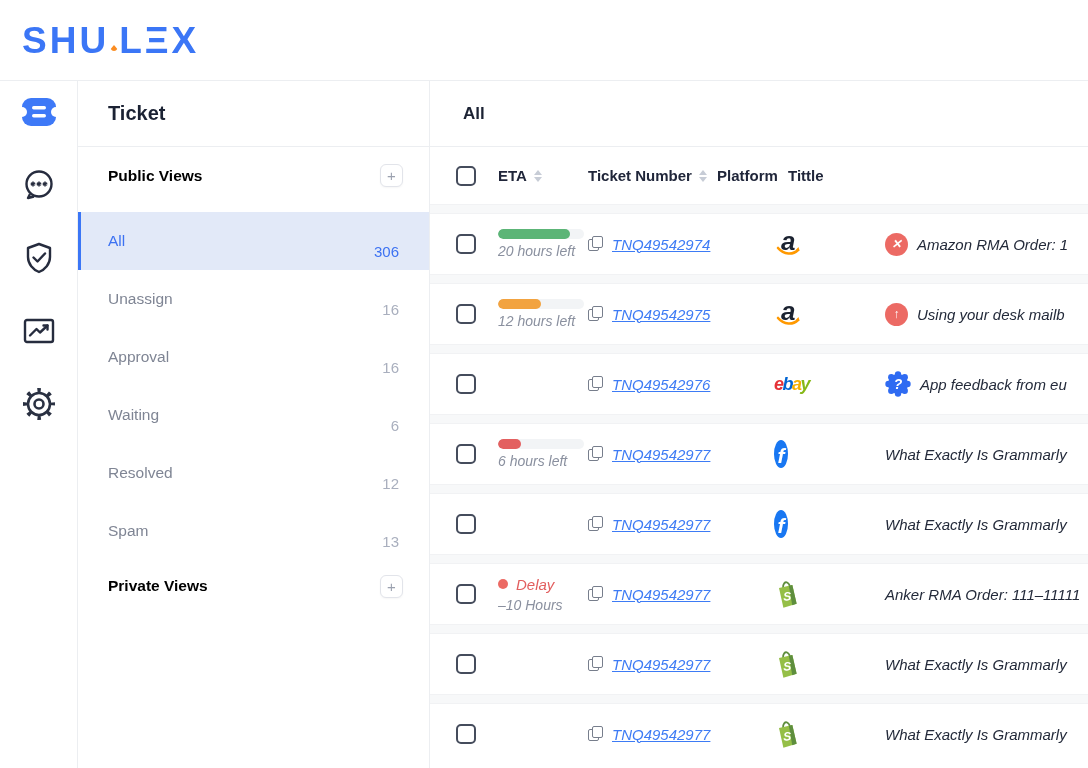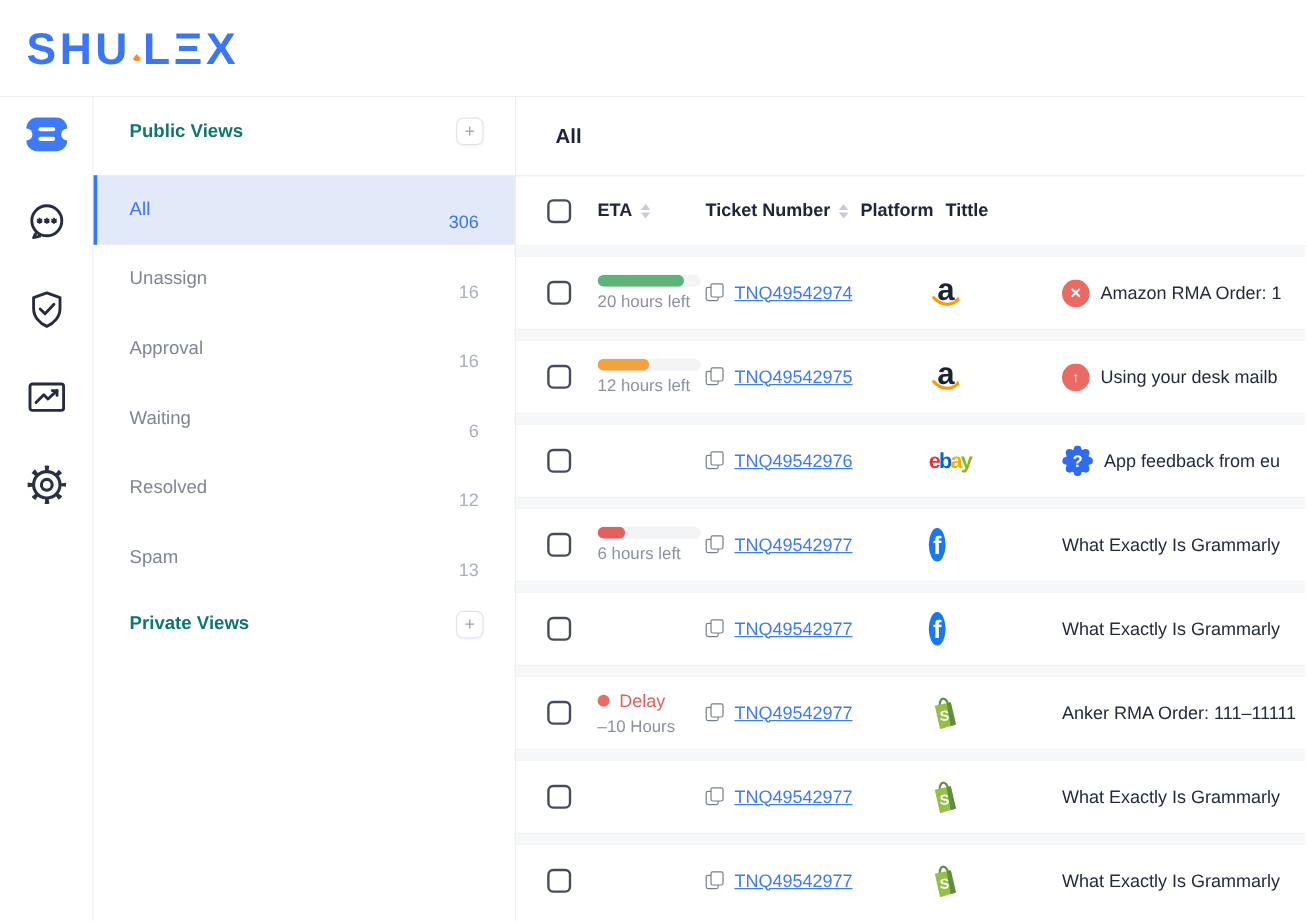--- a/index.html
+++ b/index.html
@@ -37,21 +37,21 @@
              justify-content:center; cursor:pointer; }
 
   
   .side{ width:352px; flex:none; border-right:1px solid var(--border);
          background:#fff; display:flex; flex-direction:column; }
   .side-title{ height:66px; flex:none; border-bottom:1px solid var(--border);
                display:flex; align-items:center; padding-left:30px;
                font-size:20px; font-weight:700; color:#1B2233; }
   .side-section{ height:57px; display:flex; align-items:center;
                  justify-content:space-between; padding:0 26px 0 30px; }
-  .section-label{ font-size:15.5px; font-weight:700; color:#0f766e; }
+  .section-label{ font-size:15.5px; font-weight:700; color:#000000; }
   .plus-btn{ width:23px; height:23px; border:1px solid #E2E4EA; border-radius:6px;
              background:#fff; color:#9BA1AF; font-size:15px; line-height:1;
              display:flex; align-items:center; justify-content:center;
              cursor:pointer; box-shadow:0 1px 2px rgba(0,0,0,.04); }
   .view-list{ flex:1; }
   .view-list .first-pad{ height:8px; }
   .side-item{ height:58px; display:flex; align-items:center; justify-content:space-between;
               padding:0 30px; cursor:pointer; }
   .side-item .label{ font-size:15.5px; color:#7F8594; }
   .side-item .count{ font-size:15px; color:var(--count_gray);margin-top:20px; }
@@ -69,21 +69,21 @@
   .thead{ height:57px; flex:none; }
   .th{ font-size:15px; font-weight:700; color:#20263A; display:flex; align-items:center; }
   .sort{ display:inline-flex; flex-direction:column; gap:2px; margin-left:7px; cursor:pointer; }
   .sort i{ display:block; width:0; height:0; border-left:4px solid transparent;
            border-right:4px solid transparent; }
   .sort .up{ border-bottom:5px solid #C7CCD6; }
   .sort .dn{ border-top:5px solid #C7CCD6; }
   .tbody{ flex:1; overflow:hidden; }
   .row-gap{ height:10px; background:var(--gap); border-top:1px solid #F1F2F4;
             border-bottom:1px solid #F1F2F4; }
-  .row{ height:60px; background:#fff; cursor:pointer; }
+  .row{ height:60px; background:#fff; cursor:pointer;font-style:italic; }
 
   .checkbox{ width:20px; height:20px; border:2px solid #454C5C; border-radius:5px;
              background:#fff; cursor:pointer; }
 
   .c-eta{ display:flex; flex-direction:column; justify-content:center; }
   .eta-bar-track{ width:86px; height:10px; border-radius:5px; background:#F2F4F6; overflow:hidden; }
   .bar-fill{ height:100%; border-radius:5px; }
   .eta-text{ margin-top:4px; font-size:14px; color:var(--text_gray); white-space:nowrap; }
   .delay-top{ display:flex; align-items:center; gap:8px; }
   .delay-dot{ width:10px; height:10px; border-radius:50%; background:var(--salmon); }
@@ -182,20 +182,21 @@
           <svg width="36" height="36" viewBox="0 0 36 36" fill="none">
             <circle cx="18" cy="18" r="13.5" stroke="#2A3142" stroke-width="5" stroke-dasharray="3.4 7.2" stroke-dashoffset="2"></circle>
             <circle cx="18" cy="18" r="11" stroke="#2A3142" stroke-width="2.6"></circle>
             <circle cx="18" cy="18" r="4.5" stroke="#2A3142" stroke-width="2.6"></circle>
           </svg>
         </span>
       </div>
     </div>
 
     <div class="side">
+      <div class="side-title">Ticket</div>
       <div class="side-section">
         <span class="section-label">Public Views</span>
         <button class="plus-btn">+</button>
       </div>
       <div class="view-list">
         <div class="first-pad"></div>
       <div class="side-item selected">
     <span class="label">All</span>
     <span class="count">306</span>
   </div>

